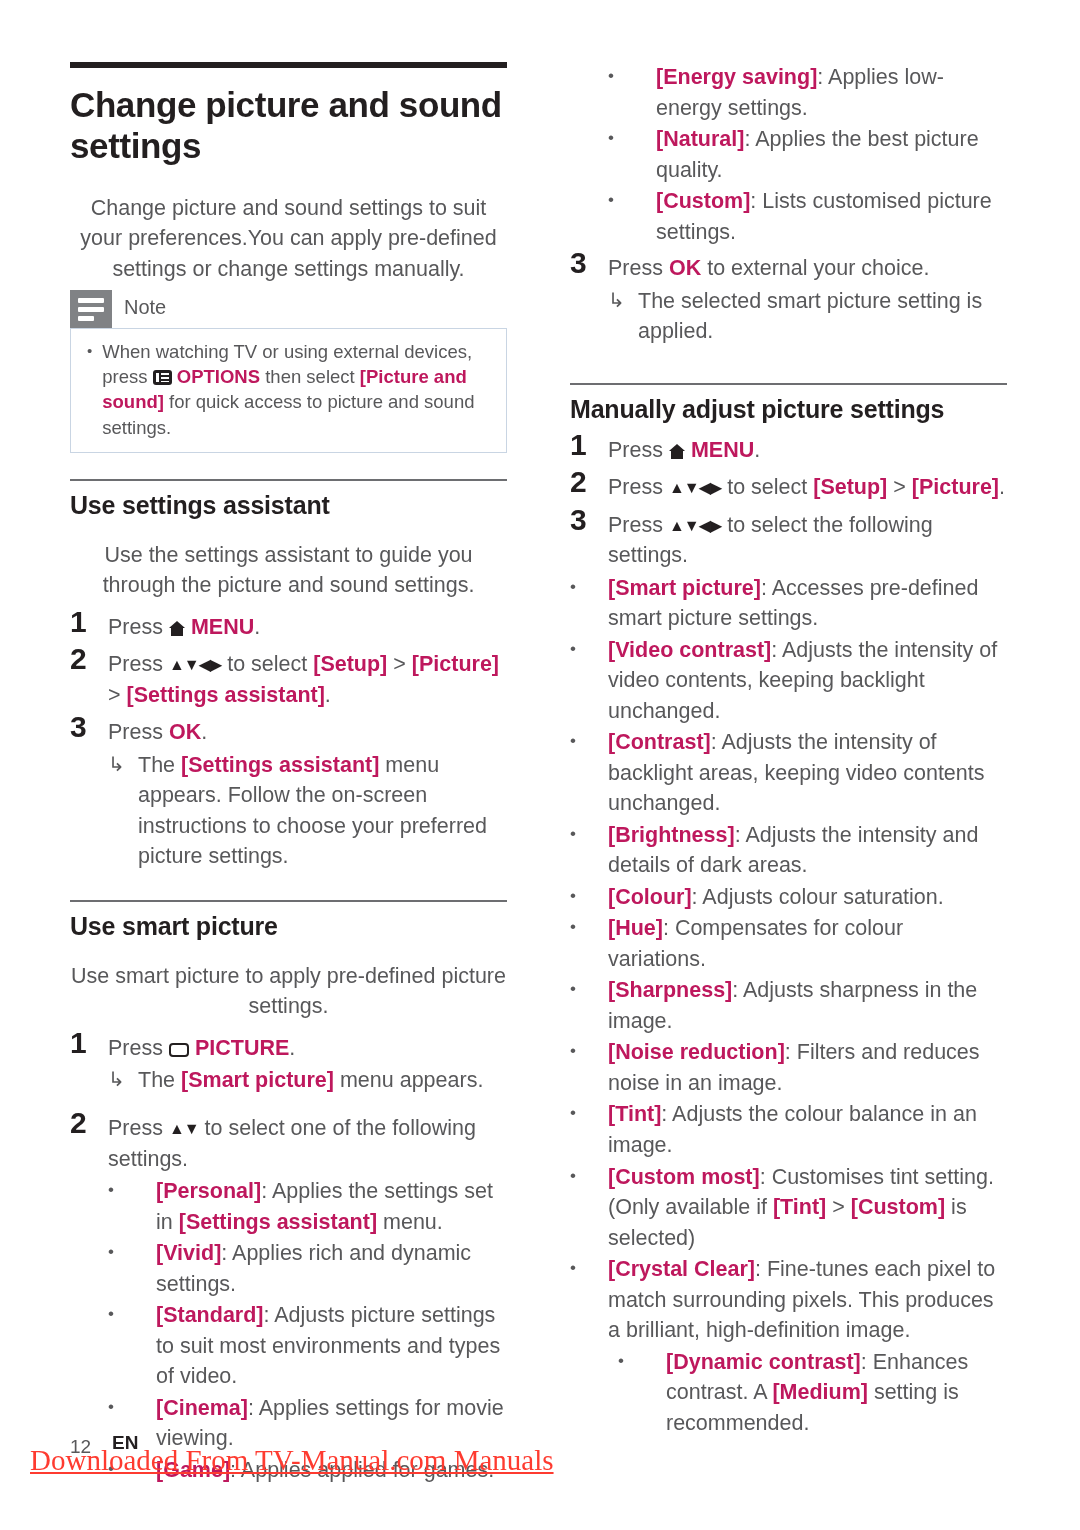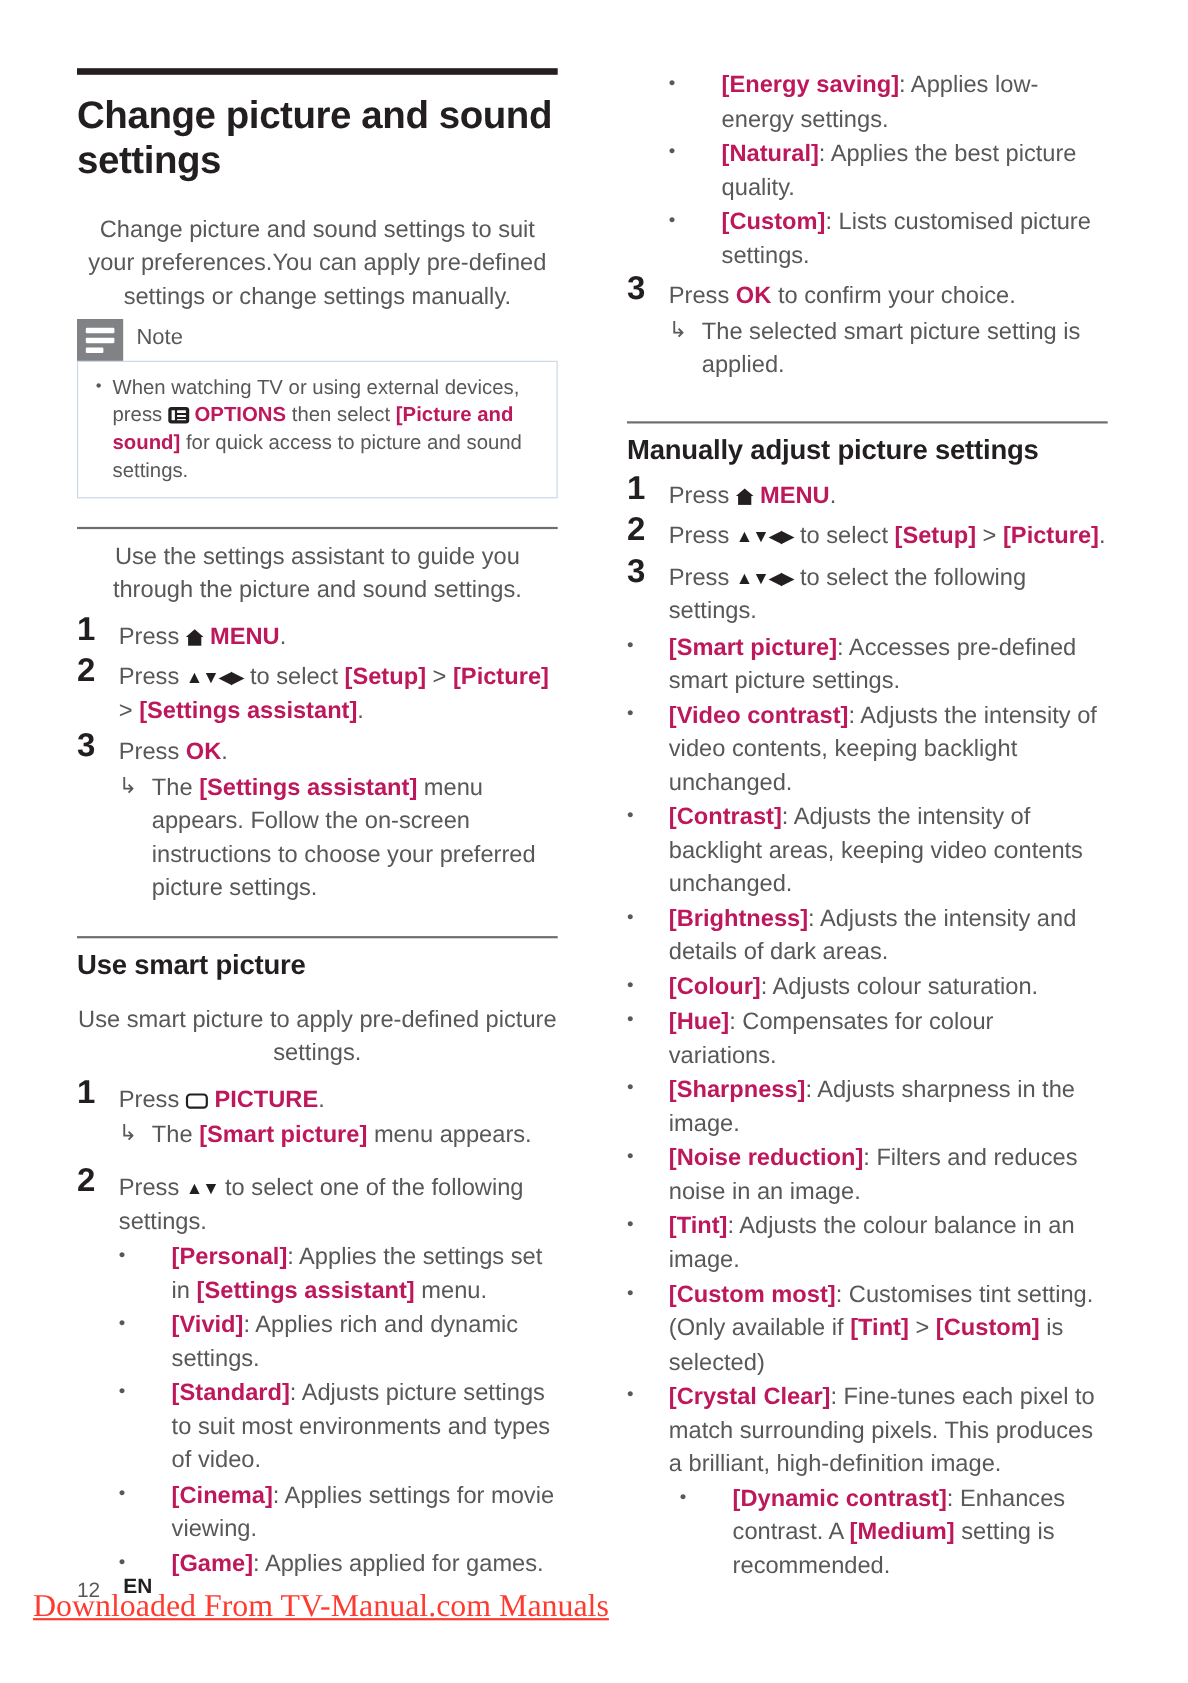--- a/index.html
+++ b/index.html
@@ -295,20 +295,21 @@
       </div>
       <div class="note-body">
         <div class="note-item">
           <span class="note-bullet">•</span>
           <span><span>When watching TV or using external devices, press </span><span class="ico ico-options"></span> <b>OPTIONS</b><span> then select </span><b>[Picture and sound]</b><span> for quick access to picture and sound settings.</span></span>
         </div>
       </div>
     </div>
 
     <div class="sec-rule"></div>
+    <h2 class="sec-title">Use settings assistant</h2>
     <p class="para">Use the settings assistant to guide you through the picture and sound settings.</p>
 
     <div class="step">
       <div class="step-num">1</div>
       <div class="step-text"><span>Press </span><span class="ico ico-home"></span> <b>MENU</b><span>.</span></div>
     </div>
 
     <div class="step">
       <div class="step-num">2</div>
       <div class="step-text"><span>Press </span><span class="nav-arrows">▲▼◀▶</span><span> to select </span><b>[Setup]</b><span> &gt; </span><b>[Picture]</b><span> &gt; </span><b>[Settings assistant]</b><span>.</span></div>
@@ -376,21 +377,21 @@
       <span class="dot">•</span>
       <span class="btxt"><b>[Natural]</b><span>: Applies the best picture quality.</span></span>
     </div>
     <div class="blt lvl2">
       <span class="dot">•</span>
       <span class="btxt"><b>[Custom]</b><span>: Lists customised picture settings.</span></span>
     </div>
 
     <div class="step">
       <div class="step-num">3</div>
-      <div class="step-text"><span>Press </span><b>OK</b><span> to confirm your choice.</span></div>
+      <div class="step-text"><span>Press </span><b>OK</b><span> to external your choice.</span></div>
     </div>
     <div class="result">
       <span class="arr">↳</span>
       <span class="rtxt">The selected smart picture setting is applied.</span>
     </div>
 
     <div class="sec-rule" style="margin-top:36px"></div>
     <h2 class="sec-title tight">Manually adjust picture settings</h2>
 
     <div class="step">

